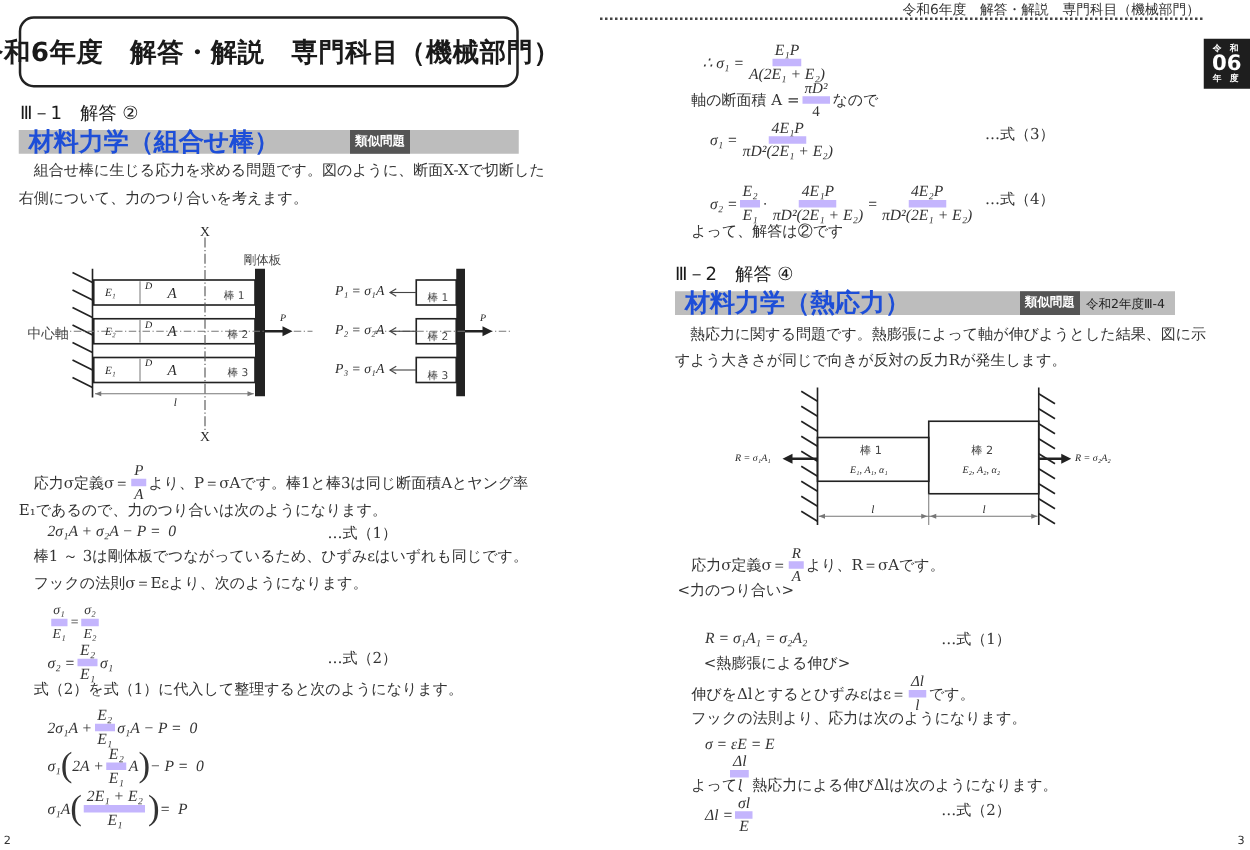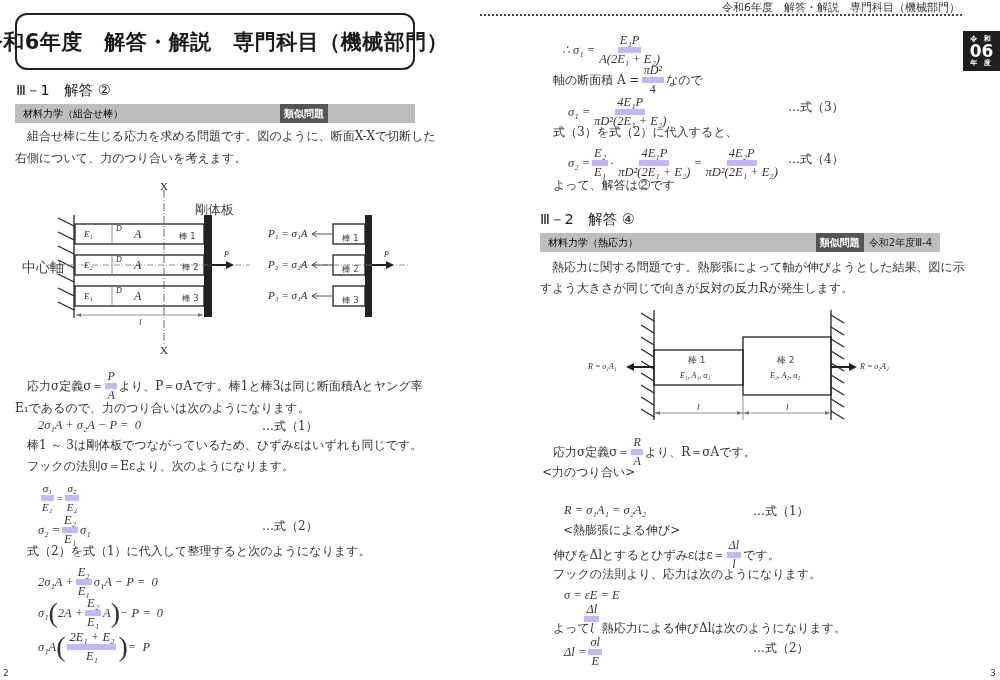--- a/index.html
+++ b/index.html
@@ -11,21 +11,21 @@
   .page { position: absolute; top: 0; height: 549px; }
   .page.left { left: 0; width: 500px; }
   .page.right { left: 500px; width: 500px; }
 
   .title-box { position: absolute; left: 15px; top: 13px; width: 400px; height: 57px;
     border: 2px solid #222; border-radius: 12px; display: flex; align-items: center; justify-content: center; }
   .title-box span { font-size: 21px; font-weight: bold; letter-spacing: 0.5px; color: #1a1a1a; white-space: pre; }
 
   .sec-head { position: absolute; font-size: 14.5px; color: #1a1a1a; white-space: pre; }
   .topic-bar { position: absolute; height: 19px; background: #bdbdbd; display: flex; align-items: center; }
-  .topic-bar .topic { font-size: 10px; font-weight: normal; color: #000000; padding-left: 8px; flex: 1; white-space: pre; }
+  .topic-bar .topic { font-size: 20px; font-weight: bold; color: #1d4ed8; padding-left: 8px; flex: 1; white-space: pre; }
   .badge { background: #555; color: #fff; font-size: 10px; font-weight: bold; padding: 3px 4px; height: 19px; line-height: 13px; }
   .badge-ref { font-size: 10px; color: #222; padding: 0 8px 0 5px; }
 
   .txt { position: absolute; font-family: "DejaVu Serif", serif; font-size: 12px; color: #333; white-space: pre; line-height: 16px; }
   .frac { display: inline-flex; flex-direction: column; align-items: center; vertical-align: middle; line-height: 13px; margin: 0 2px; }
   .frac .num { border-bottom: 6px solid #c4b5fd; padding: 0 2px; }
   .frac .den { padding: 0 2px; }
   .eqn { position: absolute; font-family: "Liberation Serif", serif; font-style: italic; font-size: 12.5px; color: #333; white-space: pre; display: flex; align-items: center; }
   .eqref { position: absolute; font-family: "DejaVu Serif", serif; font-size: 12px; color: #333; white-space: pre; }
   .paren { font-size: 28px; font-style: normal; font-weight: lighter; line-height: 28px; }
@@ -110,22 +110,22 @@
           <polyline points="317,92 312,95 317,98"></polyline>
         <line x1="312" y1="126" x2="333" y2="126"></line>
           <polyline points="317,123 312,126 317,129"></polyline>
       </g>
       <line x1="372" y1="95" x2="388" y2="95" stroke="#222" stroke-width="2"></line>
       <polygon points="394,95 386,91 386,99" fill="#222"></polygon>
     </svg>
 
     <span class="abs serif" style="left:160px; top:10px; font-size:11px;">X</span>
     <span class="abs serif" style="left:160px; top:174px; font-size:11px;">X</span>
-    <span class="abs" style="left:195px; top:31px; font-size:13px; color:#444;">剛体板</span>
-    <span class="abs" style="left:22px; top:89px; font-size:14px; color:#444;">中心軸</span>
+    <span class="abs" style="left:195px; top:31px; font-size:10px; color:#444;">剛体板</span>
+    <span class="abs" style="left:22px; top:89px; font-size:11px; color:#444;">中心軸</span>
 
     <span class="abs math" style="left:84px; top:59px; font-size:9px;">E₁</span>
     <span class="abs math" style="left:116px; top:54px; font-size:8px;">D</span>
     <span class="abs math" style="left:134px; top:57px; font-size:12px;">A</span>
     <span class="abs" style="left:179px; top:61px; font-size:8.5px; color:#444;">棒 1</span>
 
     <span class="abs math" style="left:84px; top:90px; font-size:9px;">E₂</span>
     <span class="abs math" style="left:116px; top:85px; font-size:8px;">D</span>
     <span class="abs math" style="left:134px; top:88px; font-size:12px;">A</span>
     <span class="abs" style="left:182px; top:92px; font-size:8.5px; color:#444;">棒 2</span>
@@ -220,21 +220,20 @@
     <span class="frac math"><span class="num">πD²</span><span class="den" style="font-style:normal;">4</span></span>
     <span>なので</span>
   </div>
 
   <div class="eqn" style="left:68px; top:96px;">
     <span>σ₁ =</span>
     <span class="frac"><span class="num">4E₁P</span><span class="den">πD²(2E₁ + E₂)</span></span>
   </div>
   <div class="eqref" style="left:288px; top:99px;">…式（3）</div>
 
-  <div class="txt" style="left:53px; top:124px;">式（3）を式（2）に代入すると、</div>
 
   <div class="eqn" style="left:68px; top:147px;">
     <span>σ₂ =</span>
     <span class="frac"><span class="num">E₂</span><span class="den">E₁</span></span>
     <span style="font-style:normal;">·</span>
     <span class="frac"><span class="num">4E₁P</span><span class="den">πD²(2E₁ + E₂)</span></span>
     <span style="font-style:normal;">=</span>
     <span class="frac"><span class="num">4E₂P</span><span class="den">πD²(2E₁ + E₂)</span></span>
   </div>
   <div class="eqref" style="left:288px; top:151px;">…式（4）</div>

